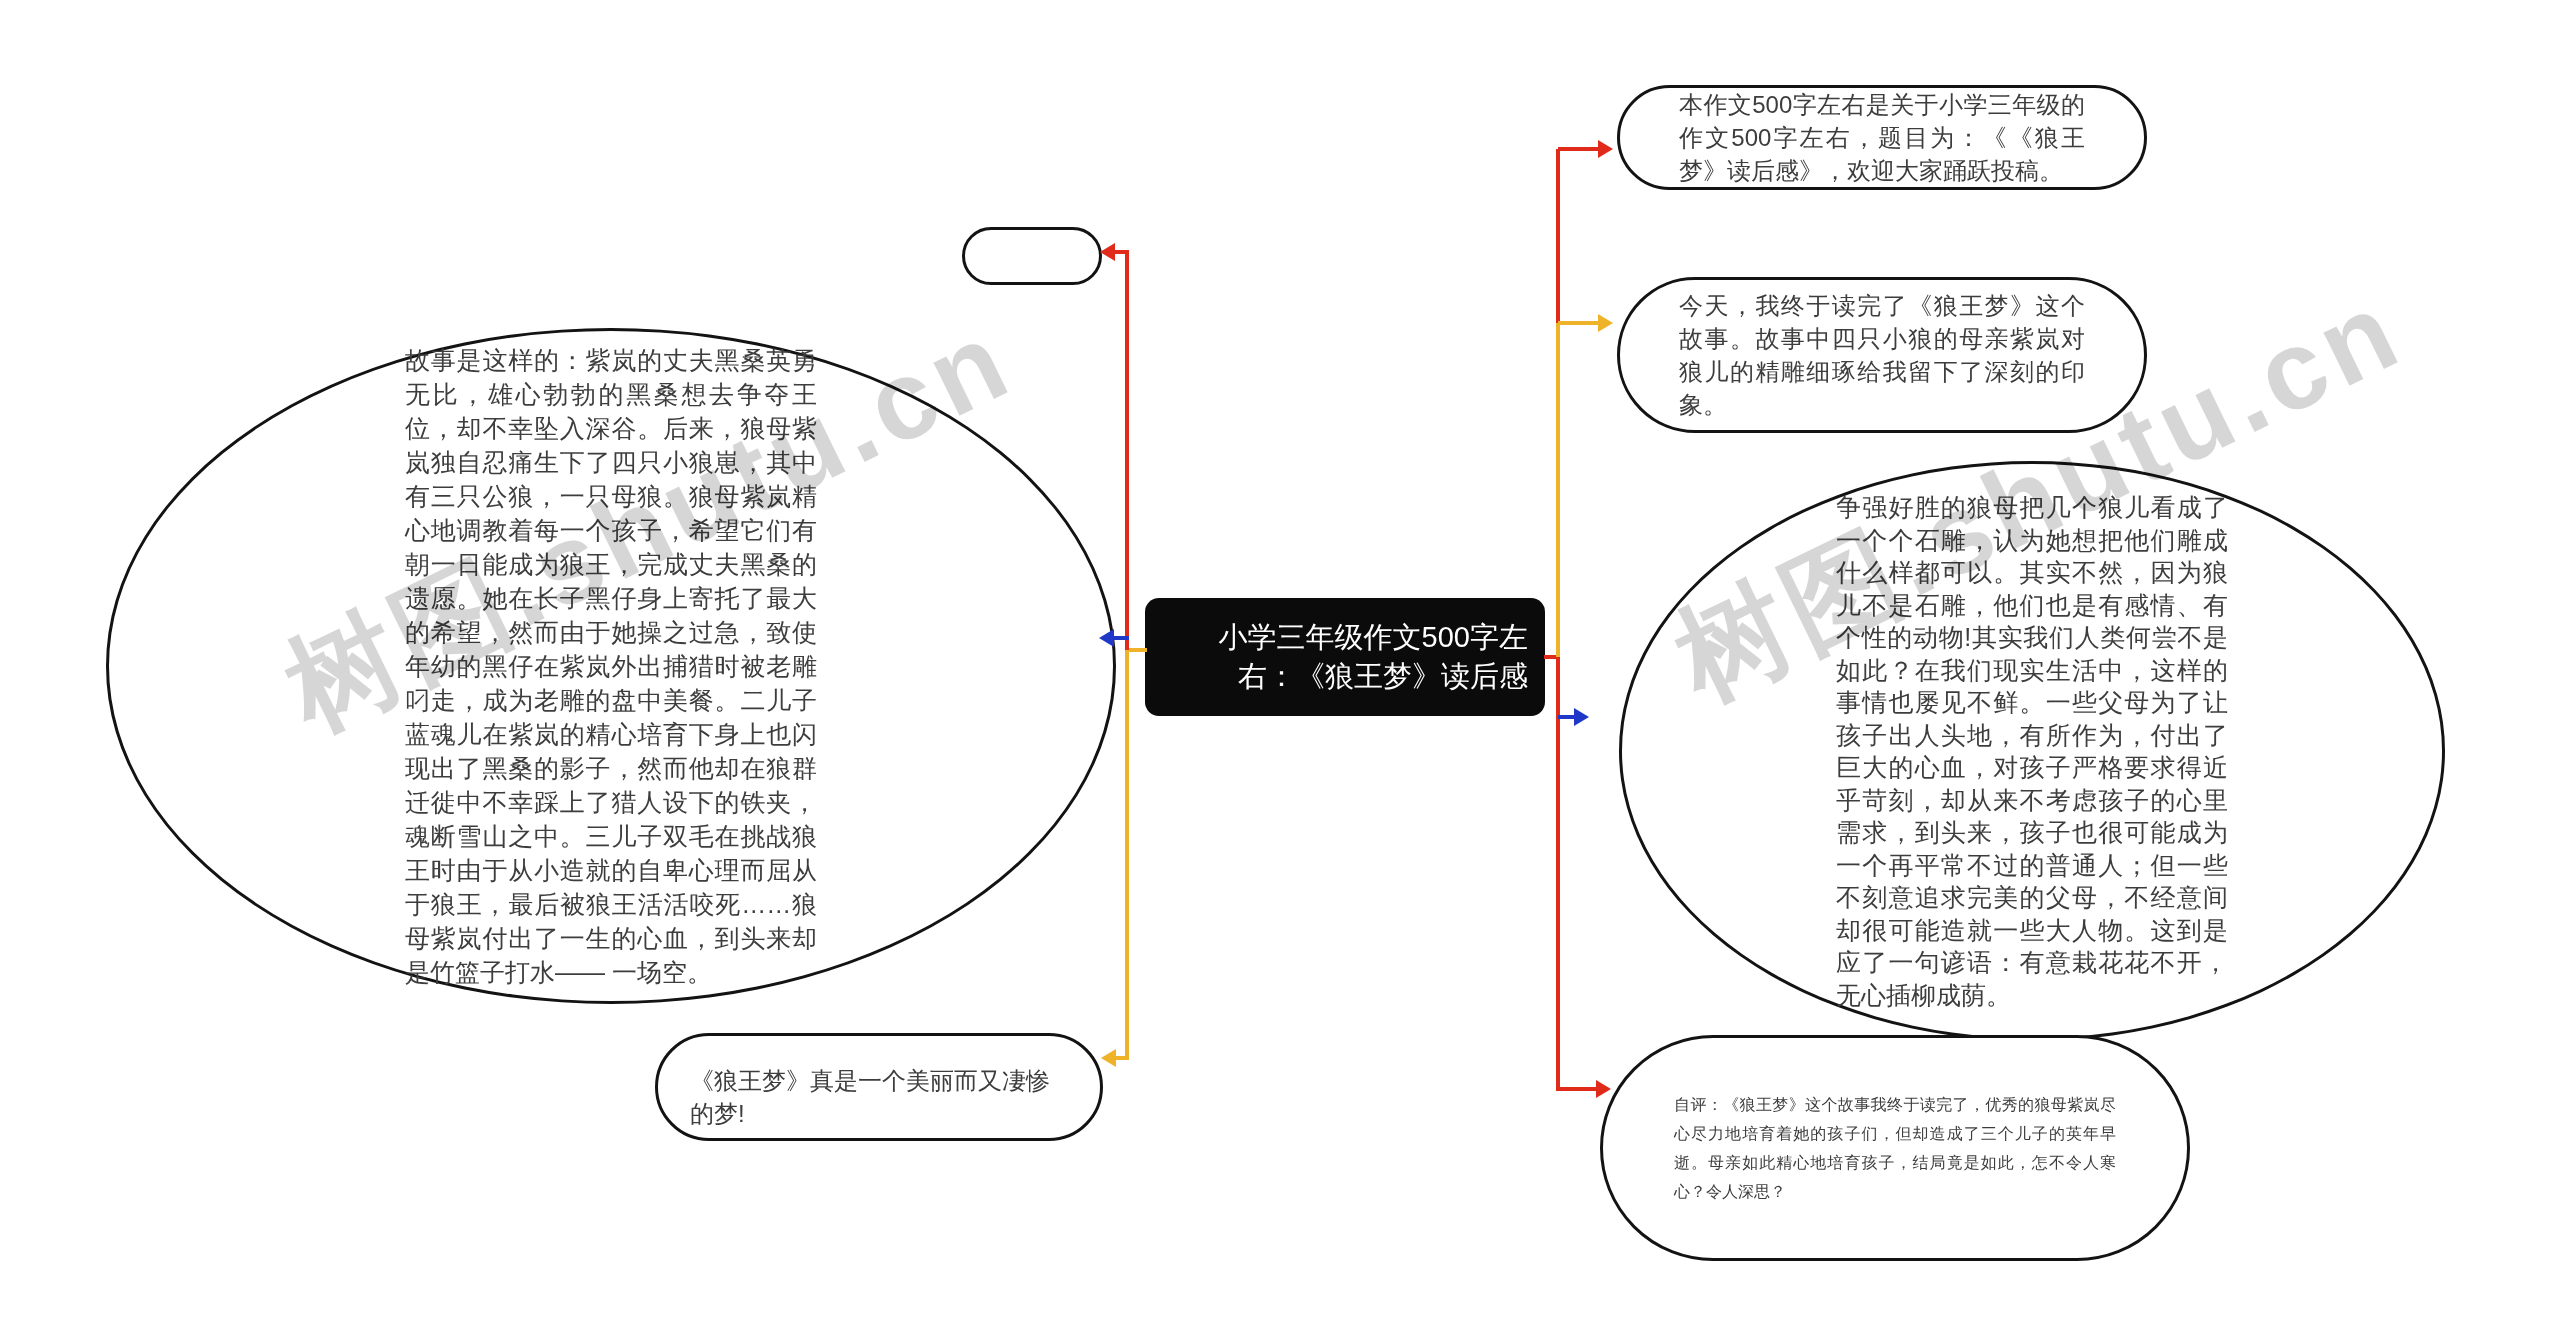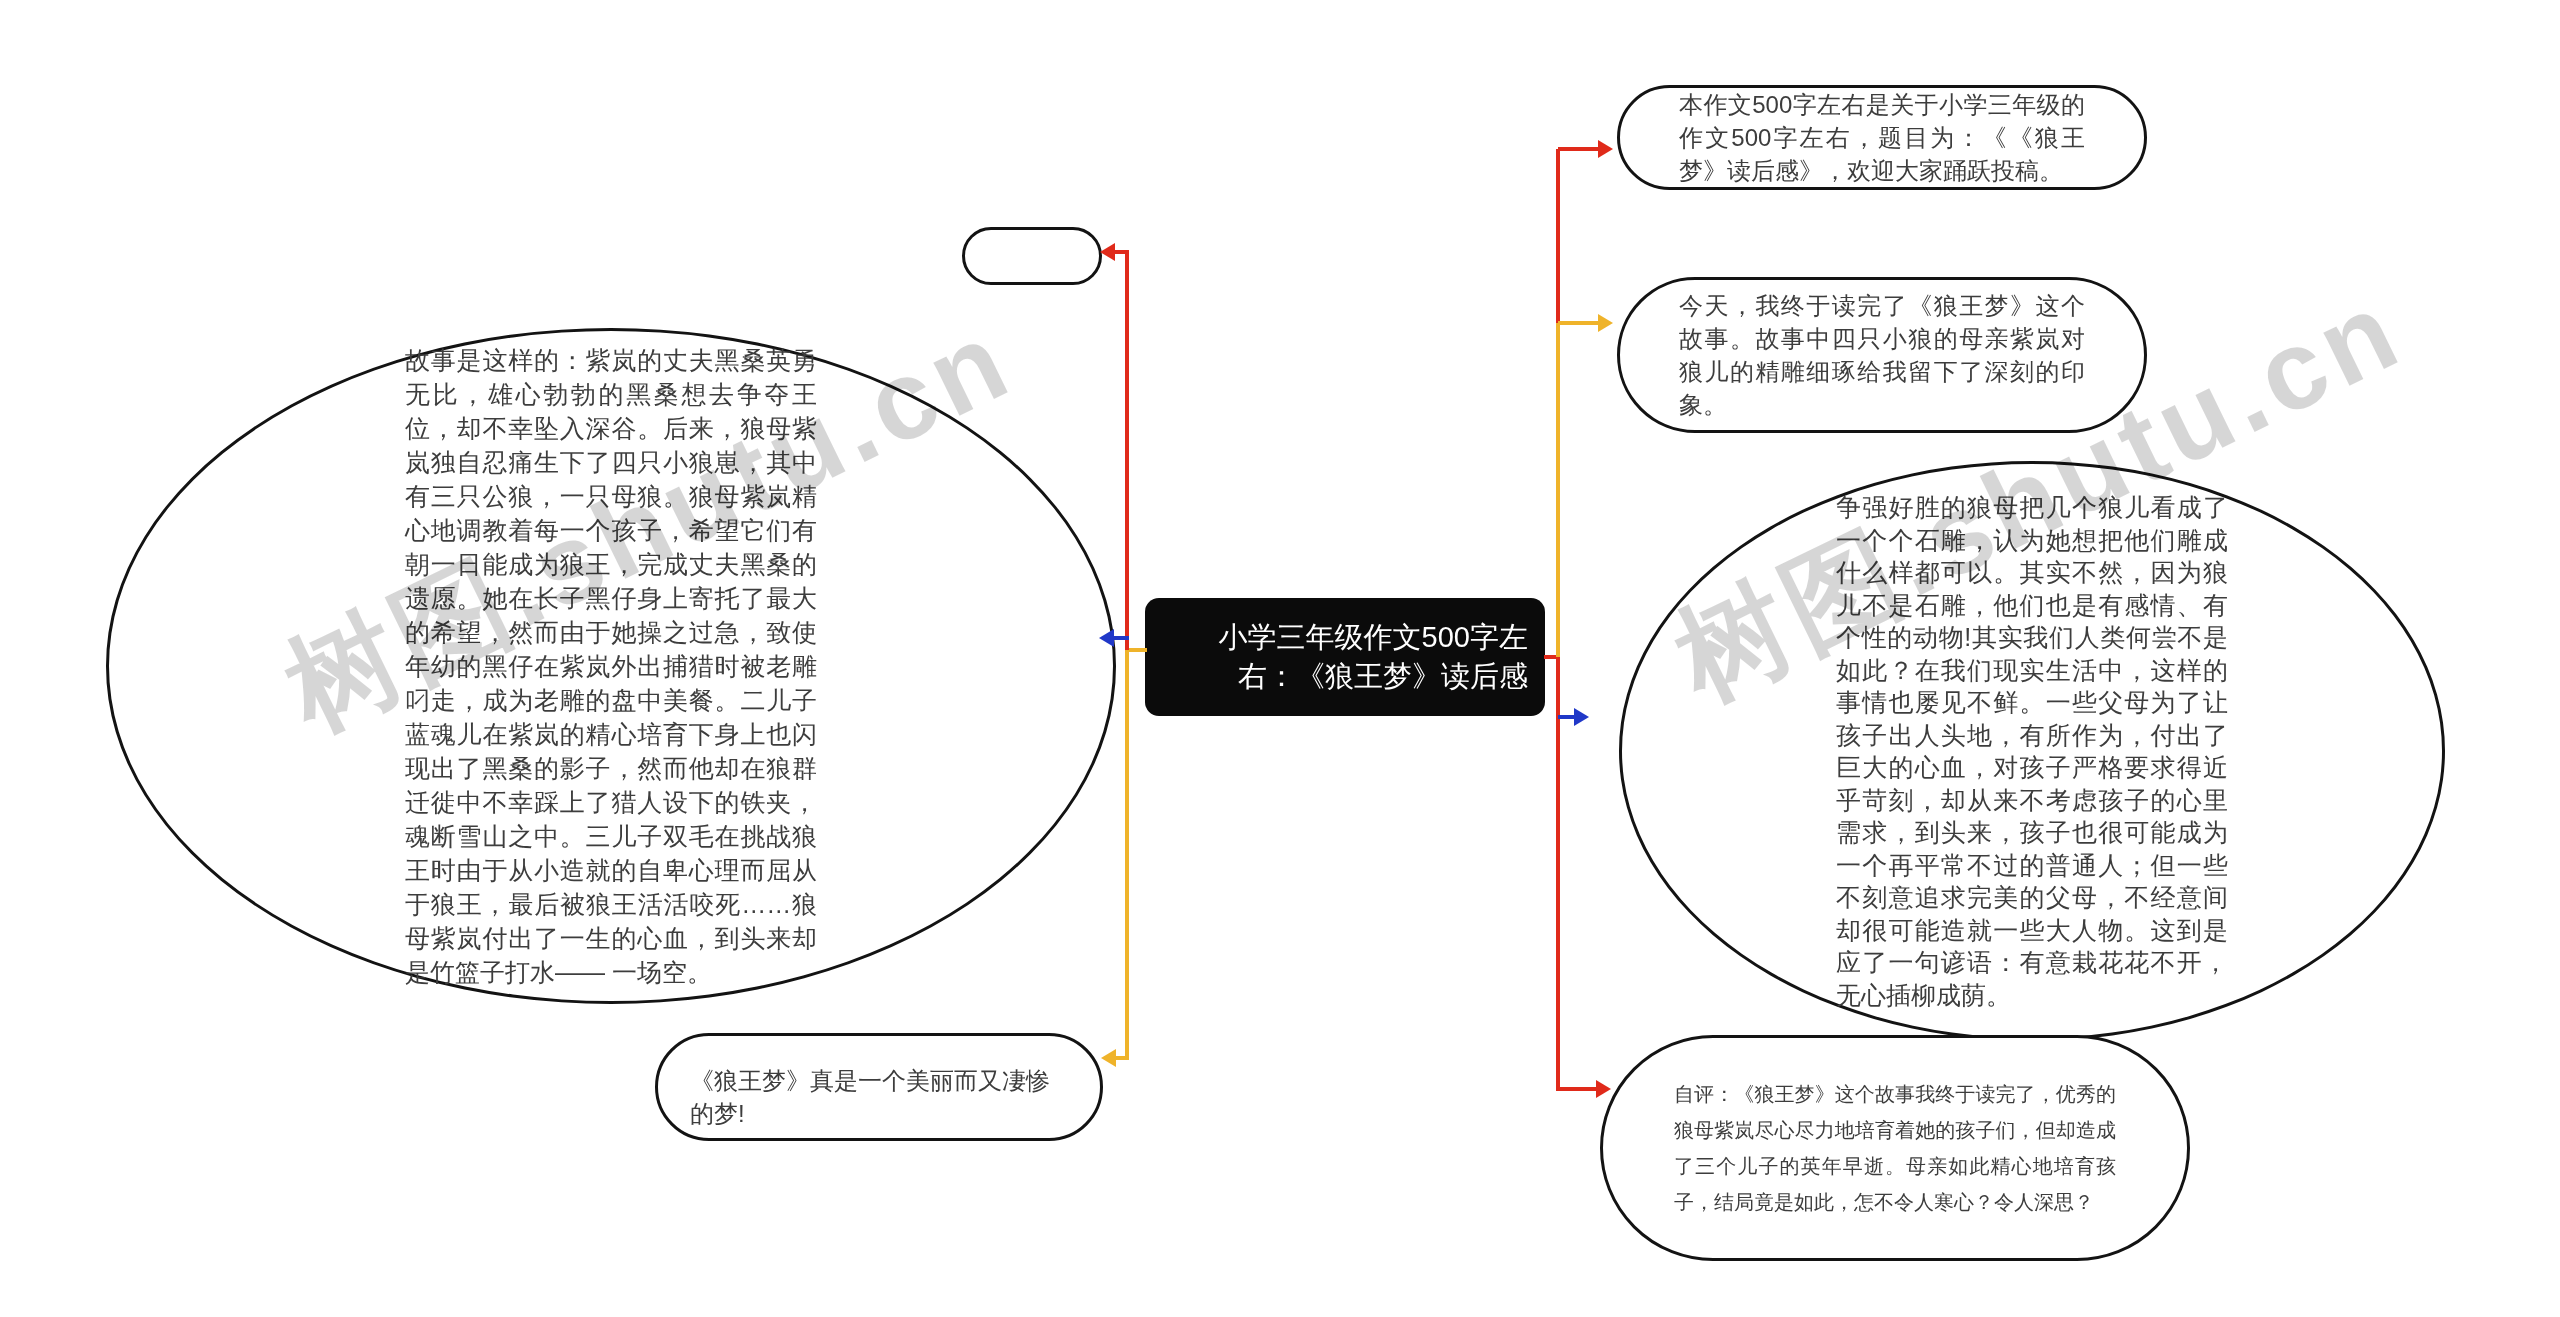--- a/index.html
+++ b/index.html
@@ -19,21 +19,21 @@
 
   .pill{left:962px;top:227px;width:140px;height:58px;border-radius:29px;}
 
   .bubble-tr{left:1617px;top:85px;width:530px;height:105px;border-radius:70px;}
   .bubble-tr .txt{width:406px;font-size:24px;line-height:33px;}
 
   .bubble-mr{left:1617px;top:277px;width:530px;height:156px;border-radius:78px;}
   .bubble-mr .txt{width:406px;font-size:24px;line-height:33px;}
 
   .bubble-br{left:1600px;top:1035px;width:590px;height:226px;border-radius:113px;}
-  .bubble-br .txt{width:442px;font-size:20px;line-height:36px;}
+  .bubble-br .txt{width:442px;font-size:16px;line-height:29px;}
 
   .bubble-bl{left:655px;top:1033px;width:448px;height:108px;border-radius:54px;}
   .bubble-bl .txt{width:378px;font-size:24px;line-height:33px;text-align:left;margin-top:20px;}
 
   .central-node{left:1145px;top:598px;width:400px;height:118px;border-radius:14px;
                 background:var(--node_bg);border:none;z-index:2;}
   .central-node .txt{width:366px;font-size:29px;line-height:39px;color:var(--node_text);text-align:right;}
 
   
   .line{position:absolute;z-index:2;}

